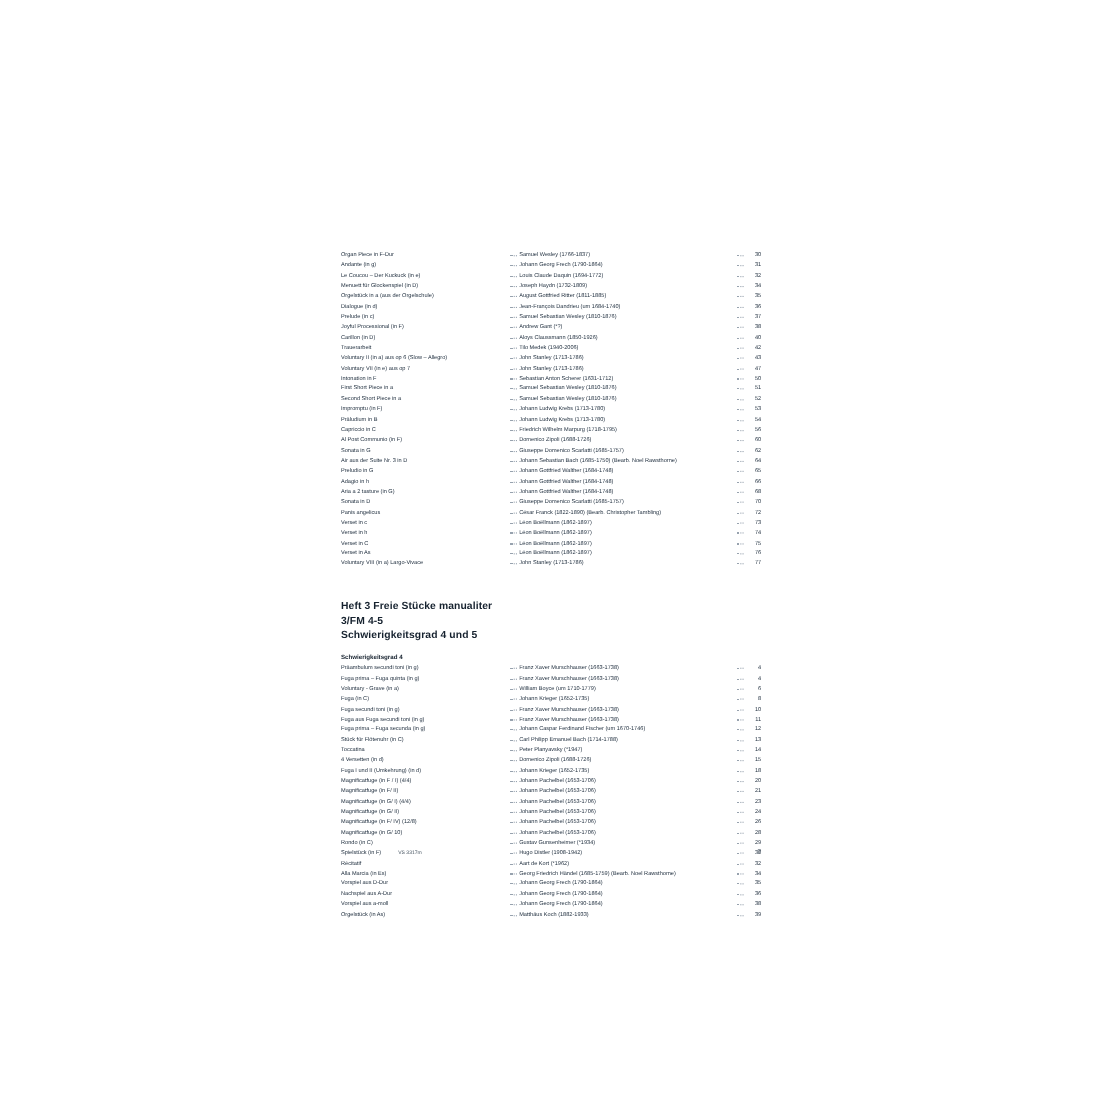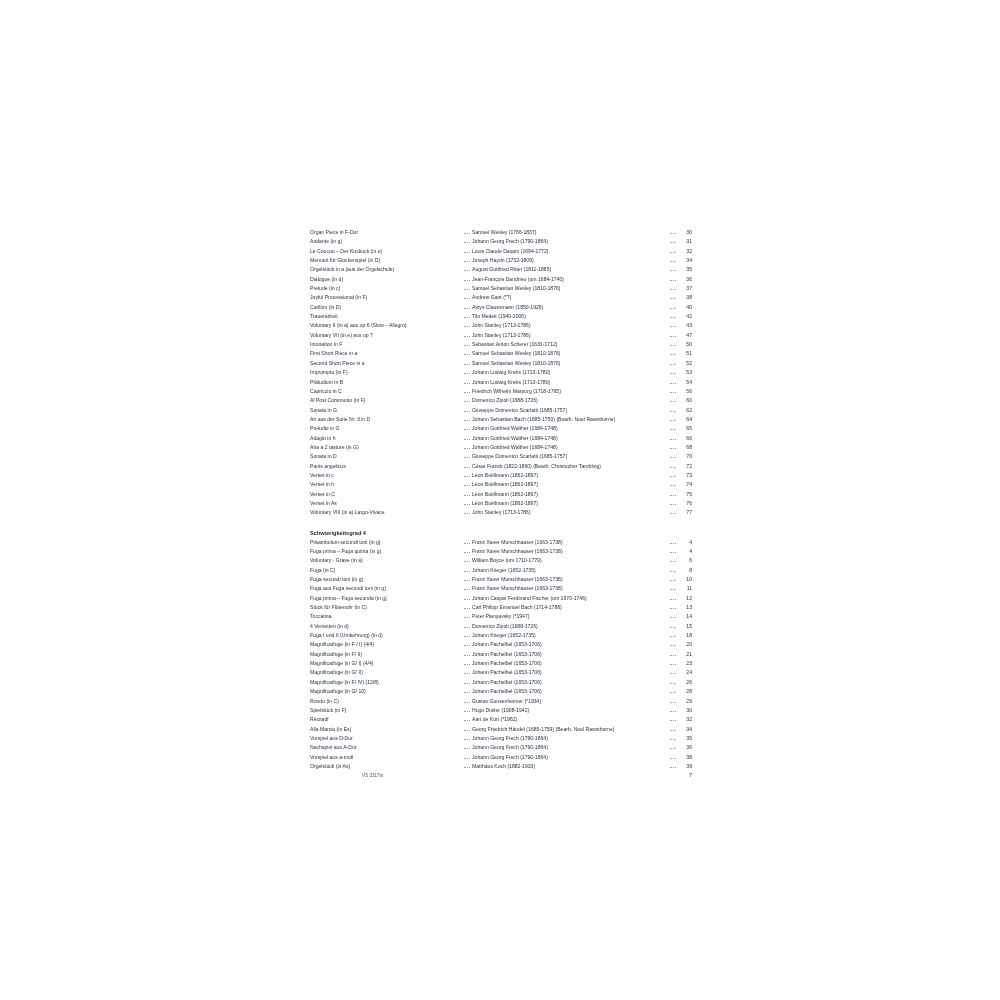--- a/index.html
+++ b/index.html
@@ -325,20 +325,25 @@
         </li>
         <li class="toc-row">
           <span class="toc-title">Voluntary VIII (in a) Largo-Vivace</span>
           <span class="lead"></span>
           <span class="toc-composer">John Stanley (1713-1786)</span>
           <span class="lead2"></span>
           <span class="toc-page">77</span>
         </li>
       </ul>
 
+    <div class="heft-heading">
+      <div>Heft 3 Freie Stücke manualiter</div>
+      <div>3/FM 4-5</div>
+      <div>Schwierigkeitsgrad 4 und 5</div>
+    </div>
 
     <div class="subhead">Schwierigkeitsgrad 4</div>
 
     <ul class="toc-list" id="list-bottom">
         <li class="toc-row">
           <span class="toc-title">Präambulum secundi toni (in g)</span>
           <span class="lead"></span>
           <span class="toc-composer">Franz Xaver Murschhauser (1663-1738)</span>
           <span class="lead2"></span>
           <span class="toc-page">4</span>

